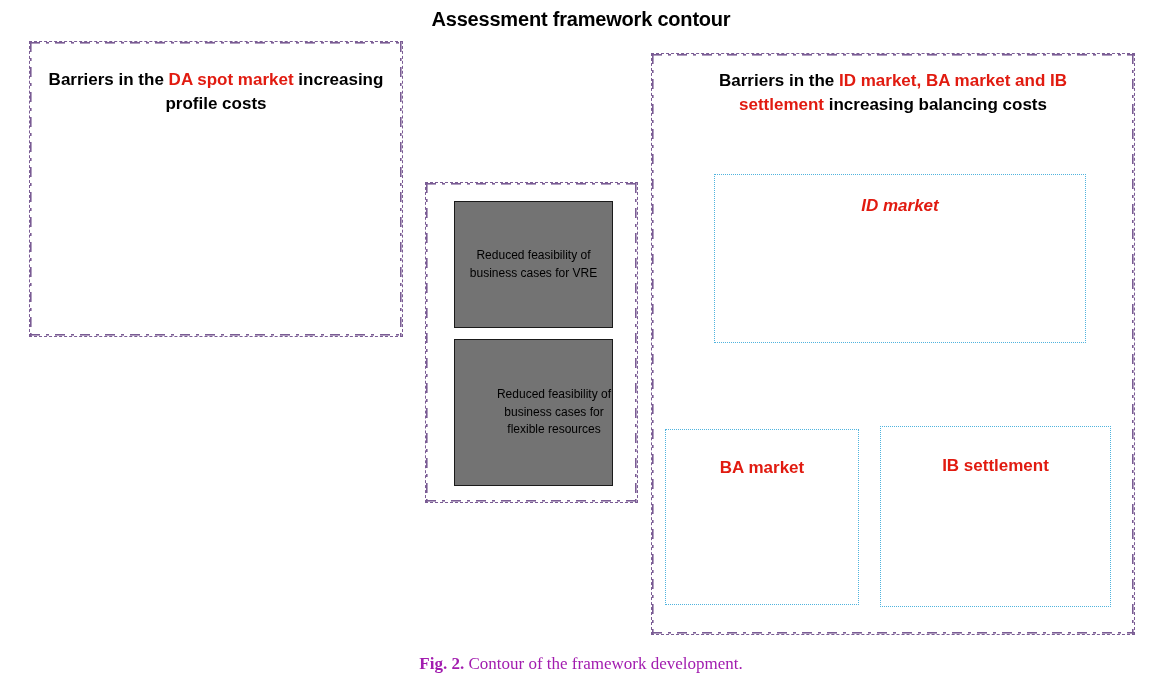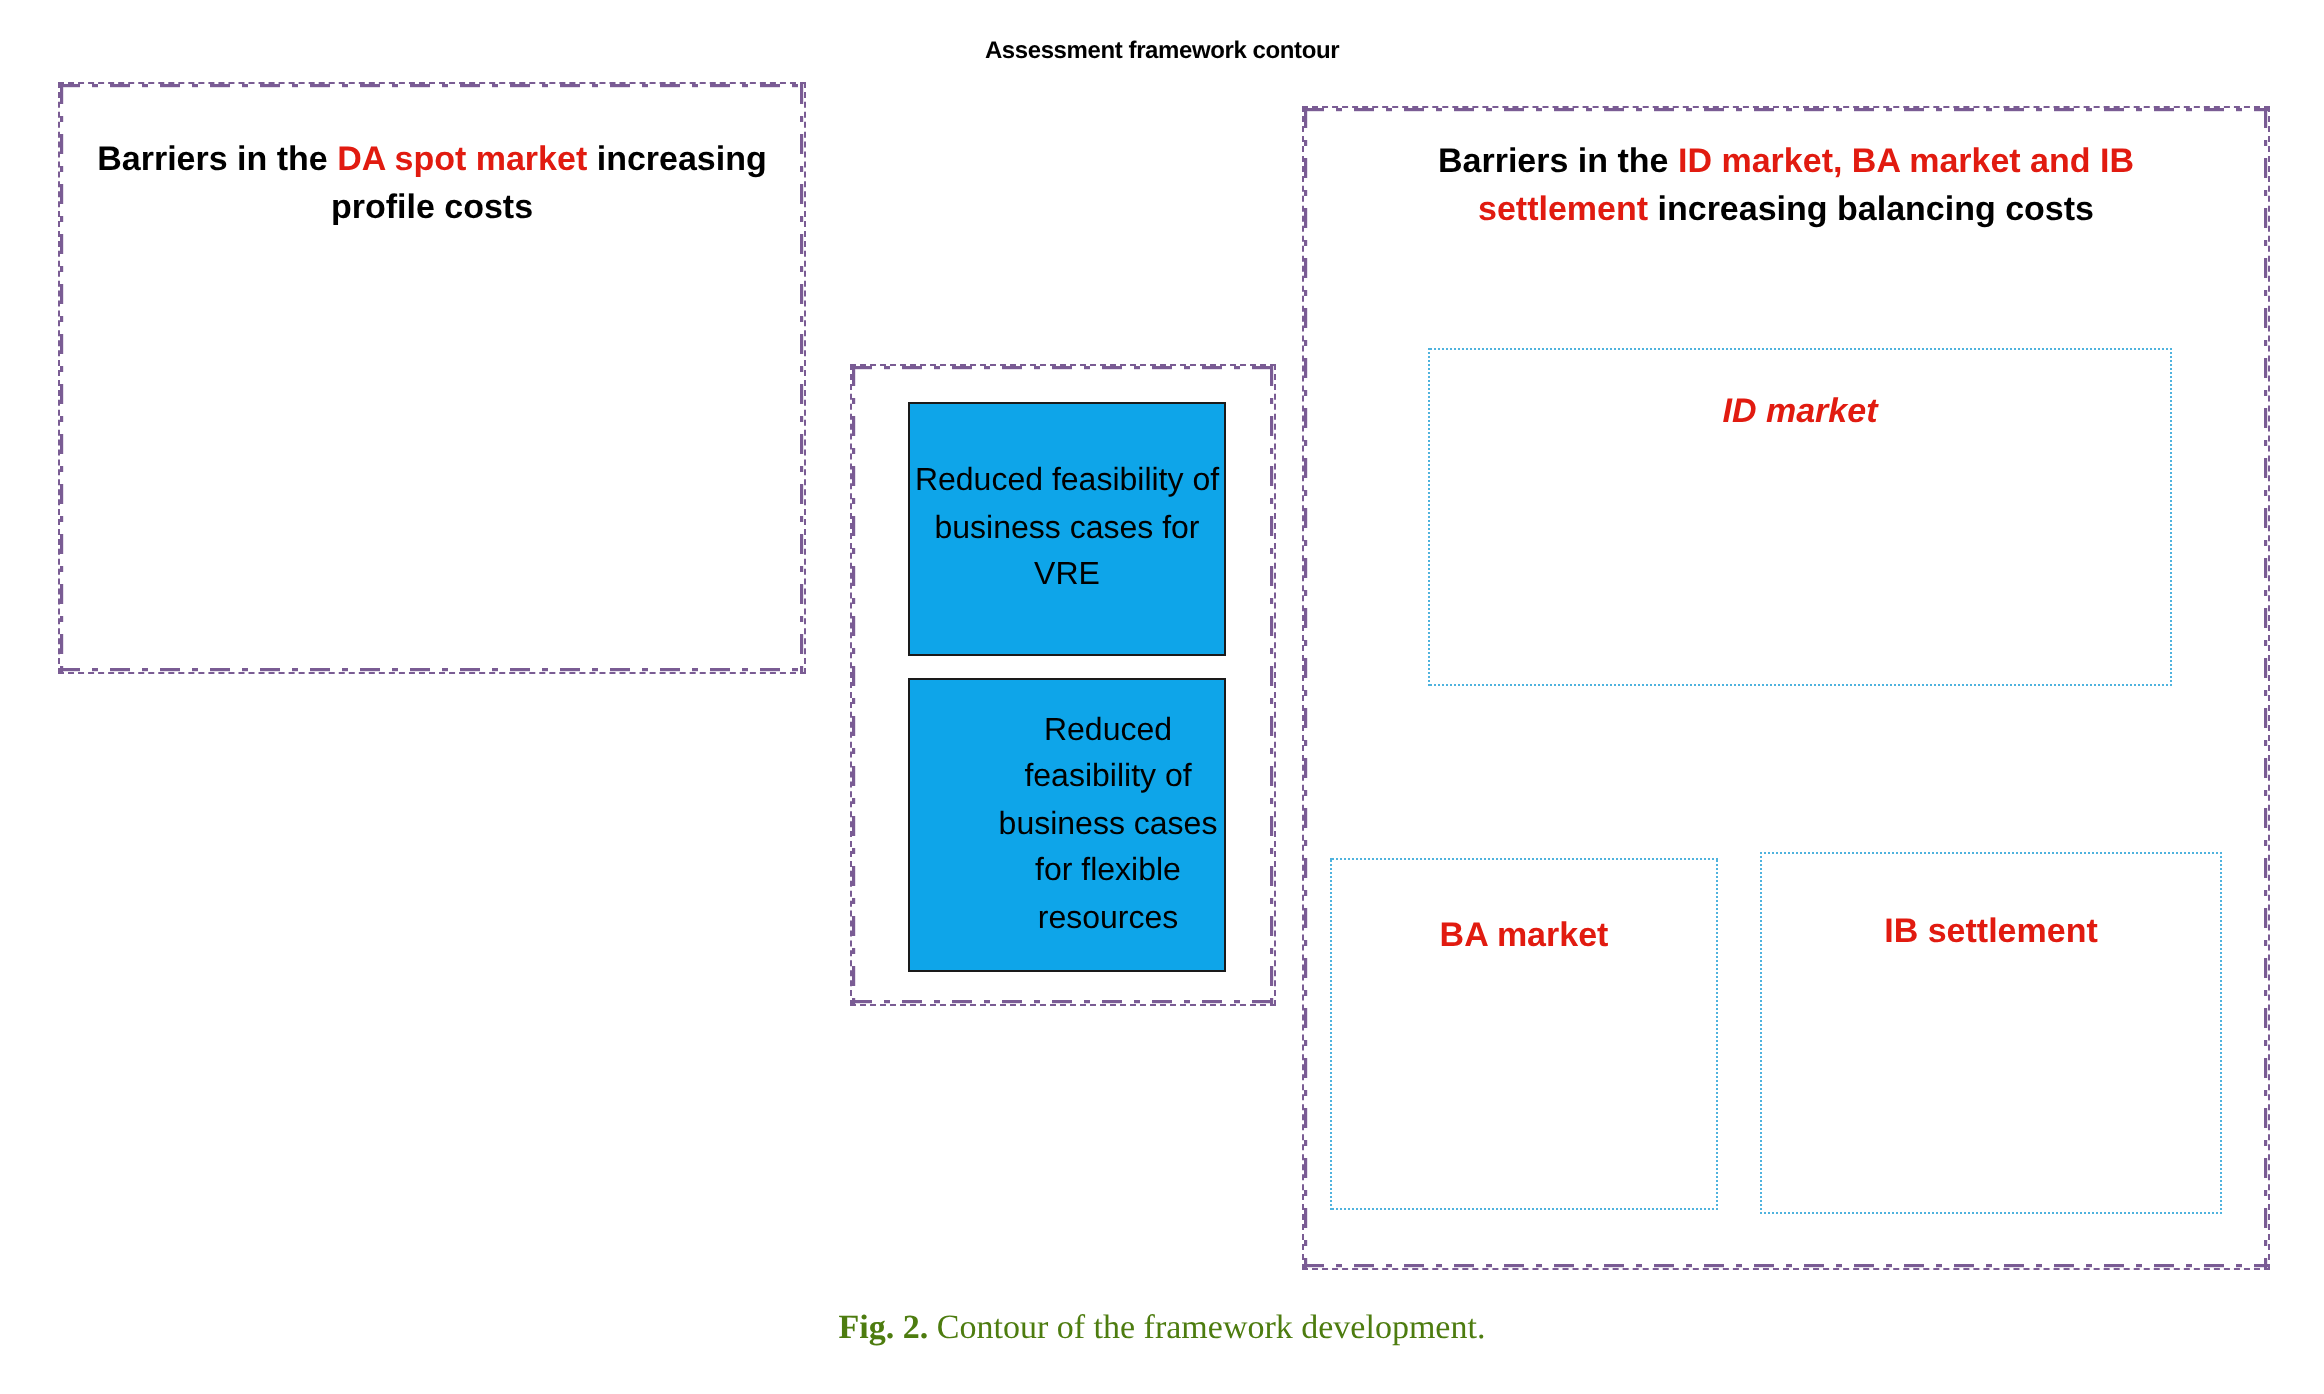--- a/index.html
+++ b/index.html
@@ -19,25 +19,24 @@
     overflow: hidden;
   }
 
   
   .fig-title {
     position: absolute;
     left: 0;
     top: 8px;
     width: 1162px;
     text-align: center;
-    font-size: 12px;
+    font-size: 20px;
     font-weight: bold;
     letter-spacing: -0.2px;
     color: #000000;
-    margin-top: 10px;
   }
 
   
   .panel {
     position: absolute;
     box-sizing: border-box;
     border: 1.6px dashed #7A5C94;
     background: transparent;
   }
   
@@ -89,26 +88,26 @@
     left: 651px; top: 53px;
     width: 484px; height: 582px; padding-left: 36px;
   }
   #panel-balancing .panel-heading { top: 15px; padding: 0 26px; }
 
   
   .solid-box {
     position: absolute;
     box-sizing: border-box;
     border: 1.7px solid #1a1a1a;
-    background: #0ea5e9;
+    background: #737373;
     display: flex;
     align-items: center;
     justify-content: center;
     text-align: center;
-    font-size: 16px;
+    font-size: 12px;
     line-height: 1.47;
     font-weight: normal;
     color: #000000;
   }
   #box-vre      { left: 28px;  top: 18px;  width: 159px; height: 127px; }
   #box-flexible { left: 28px;  top: 156px; width: 159px; height: 147px; padding-left: 41px; }
 
   
   .dotted-box {
     position: absolute;
@@ -133,21 +132,21 @@
 
   
   .caption {
     position: absolute;
     left: 0;
     top: 654px;
     width: 1162px;
     text-align: center;
     font-family: "Liberation Serif", serif;
     font-size: 17px;
-    color: #4d7c0f;
+    color: #a21caf;
   }
   .caption .cap-label { font-weight: bold; }
 </style>
 </head>
 <body>
 
 <div id="figure">
 
   <div class="fig-title">Assessment framework contour</div>
 

